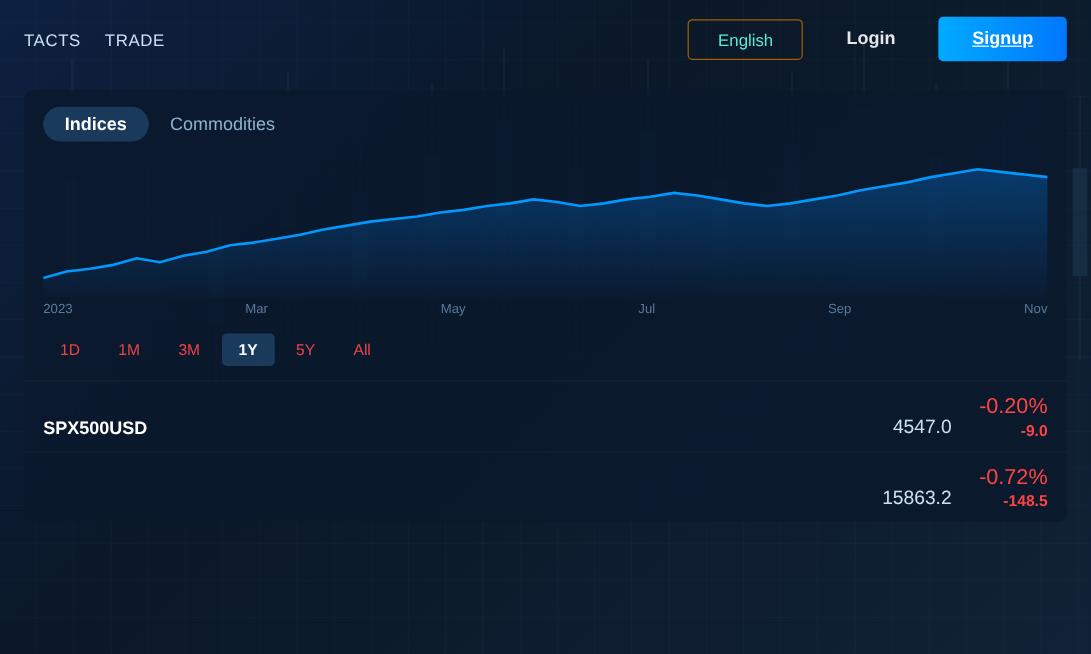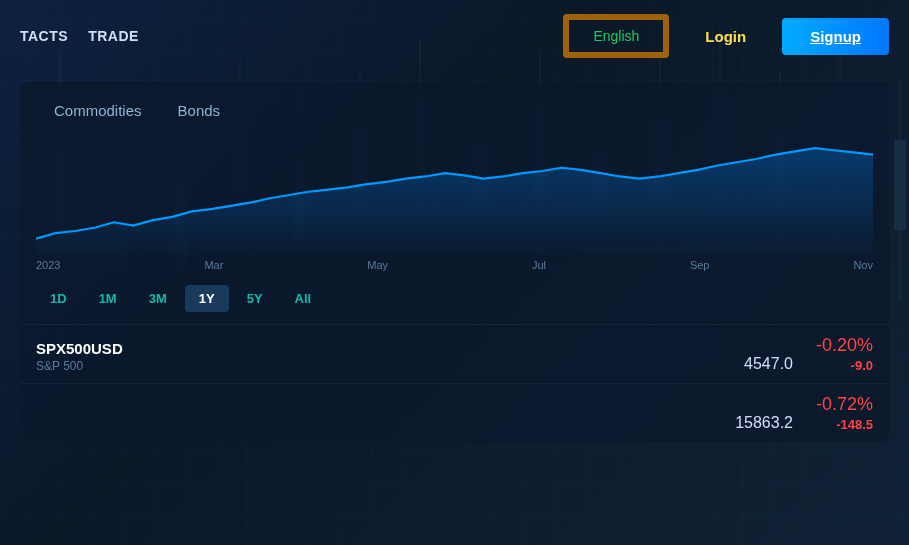--- a/index.html
+++ b/index.html
@@ -33,38 +33,38 @@
       position: relative;
       z-index: 10;
       display: flex;
       align-items: center;
       padding: 14px 20px;
       gap: 20px;
     }
     .nav-link {
       color: #cce0f5;
       font-size: 14px;
-      font-weight: bold;
+      font-weight: normal;
       letter-spacing: 0.5px;
       cursor: pointer;
     }
     .nav-spacer { flex: 1; }
     .btn-english {
-      border: 6px solid #a16207;
+      border: 1px solid #a16207;
       background: transparent;
-      color: #22c55e;
+      color: #5eead4;
       padding: 8px 24px;
       border-radius: 4px;
       font-size: 14px;
       cursor: pointer;
     }
     .btn-login {
       background: transparent;
       border: none;
-      color: #fde047;
+      color: #e5e5e5;
       font-size: 15px;
       font-weight: bold;
       cursor: pointer;
       padding: 8px 16px;
     }
     .btn-signup {
       background: linear-gradient(90deg, #00aaff, #0077ff);
       border: none;
       color: #fff;
       font-size: 15px;
@@ -136,26 +136,26 @@
     
     .time-range {
       display: flex;
       align-items: center;
       padding: 6px 16px 12px 16px;
       gap: 4px;
     }
     .time-btn {
       padding: 6px 14px;
       font-size: 13px;
-      color: #14b8a6;
+      color: #ef4444;
       background: transparent;
       border: none;
       cursor: pointer;
       border-radius: 4px;
-      font-weight: 700;
+      font-weight: 400;
     }
     .time-btn.active {
       background: #1a3a5c;
       color: #fff;
       font-weight: bold;
     }
 
     
     .market-row {
       display: flex;
@@ -251,22 +251,22 @@
   <div class="nav-spacer"></div>
   <button class="btn-english">English</button>
   <button class="btn-login">Login</button>
   <button class="btn-signup">Signup</button>
 </nav>
 
 <div class="main-content">
   <div class="market-card">
 
     <div class="tabs">
+      <div class="tab active">Indices</div>
       <div class="tab">Commodities</div>
-      <div class="tab">Bonds</div>
     </div>
 
     <div class="chart-area">
       <svg class="chart-svg" viewBox="0 0 860 110" preserveAspectRatio="none">
         <defs>
           <linearGradient id="chartGrad" x1="0" y1="0" x2="0" y2="1">
             <stop offset="0%" stop-color="#0088ff" stop-opacity="0.3"></stop>
             <stop offset="100%" stop-color="#0088ff" stop-opacity="0.02"></stop>
           </linearGradient>
         </defs>
@@ -291,21 +291,20 @@
       <button class="time-btn">1M</button>
       <button class="time-btn">3M</button>
       <button class="time-btn active">1Y</button>
       <button class="time-btn">5Y</button>
       <button class="time-btn">All</button>
     </div>
 
     <div class="market-row">
       <div class="market-info">
         <div class="market-symbol">SPX500USD</div>
-        <div class="market-name">S&amp;P 500</div>
       </div>
       <div class="market-price">4547.0</div>
       <div class="market-change">
         <div class="change-pct negative">-0.20%</div>
         <div class="change-abs negative">-9.0</div>
       </div>
     </div>
 
     <div class="market-row">
       <div class="market-info">

